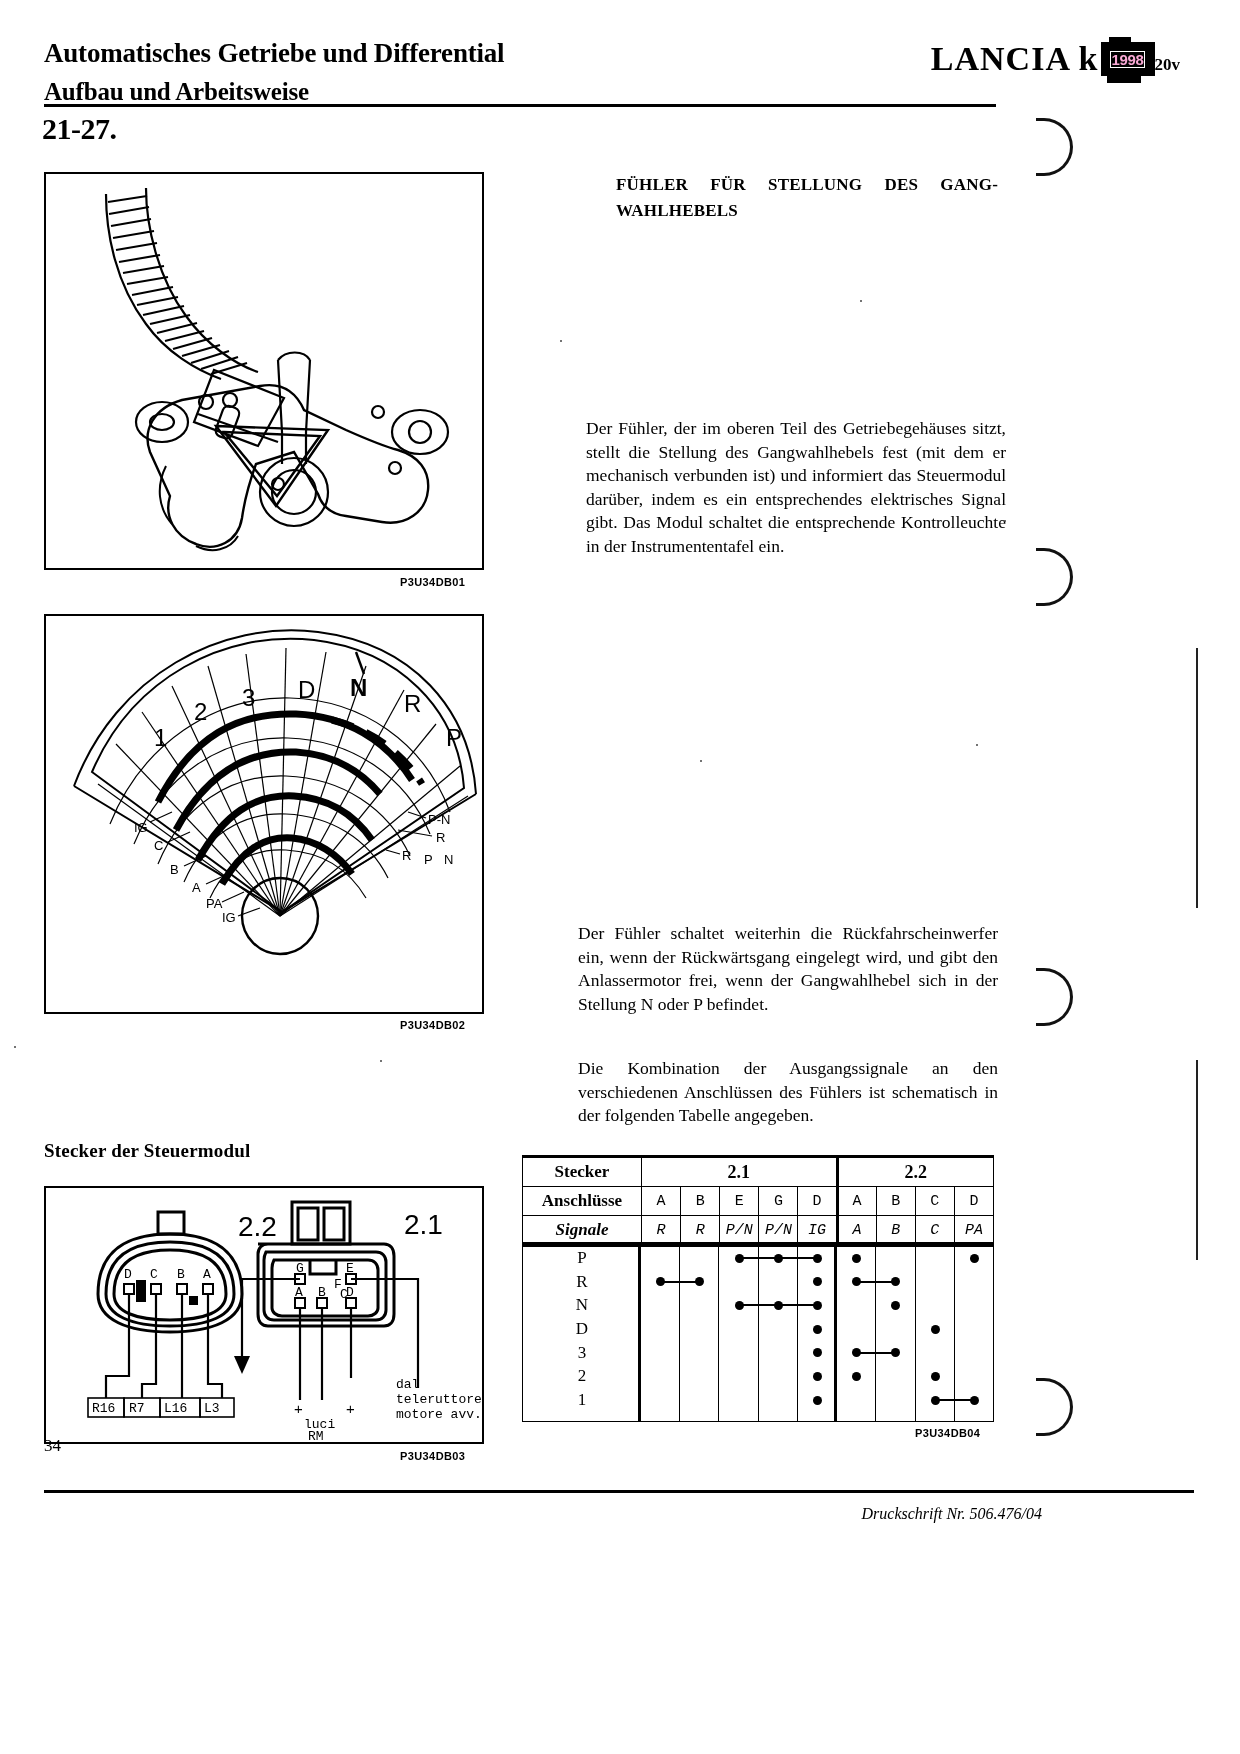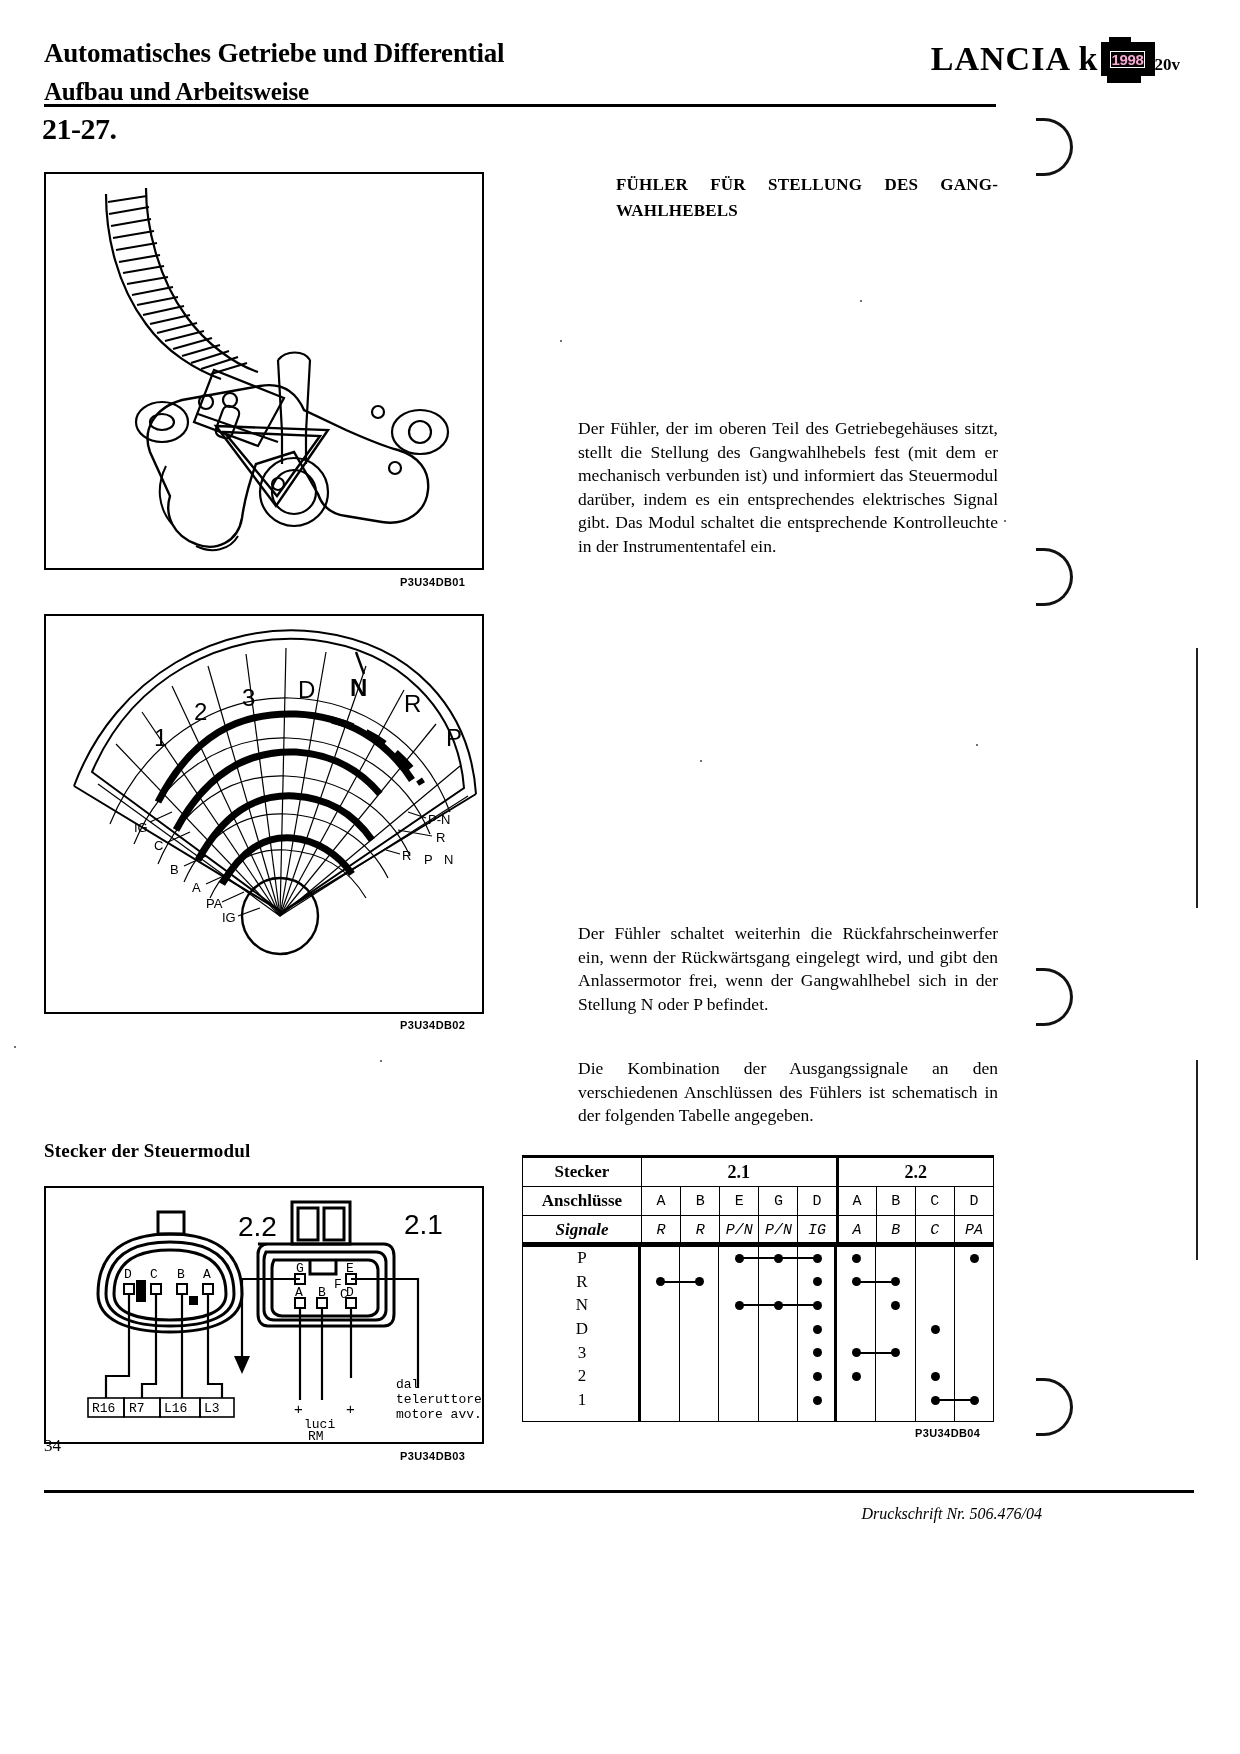--- a/index.html
+++ b/index.html
@@ -148,21 +148,21 @@
     letter-spacing: 0.2px;
     text-align: justify;
     margin-left: 38px;
   }
   .body-para {
     font-size: 17.5px;
     line-height: 23.5px;
     text-align: justify;
     text-justify: inter-word;
   }
-  #para-1 { position: absolute; left: 0; top: 245px; width: 420px; }
+  #para-1 { position: absolute; left: 8px; top: 245px; width: 420px; }
   #para-2 { position: absolute; left: 0; top: 750px; width: 420px; }
   #para-3 { position: absolute; left: 0; top: 885px; width: 420px; }
 
   
   .figure-box {
     position: absolute;
     border: 2px solid #000;
     background: #fff;
     box-sizing: border-box;
   }

